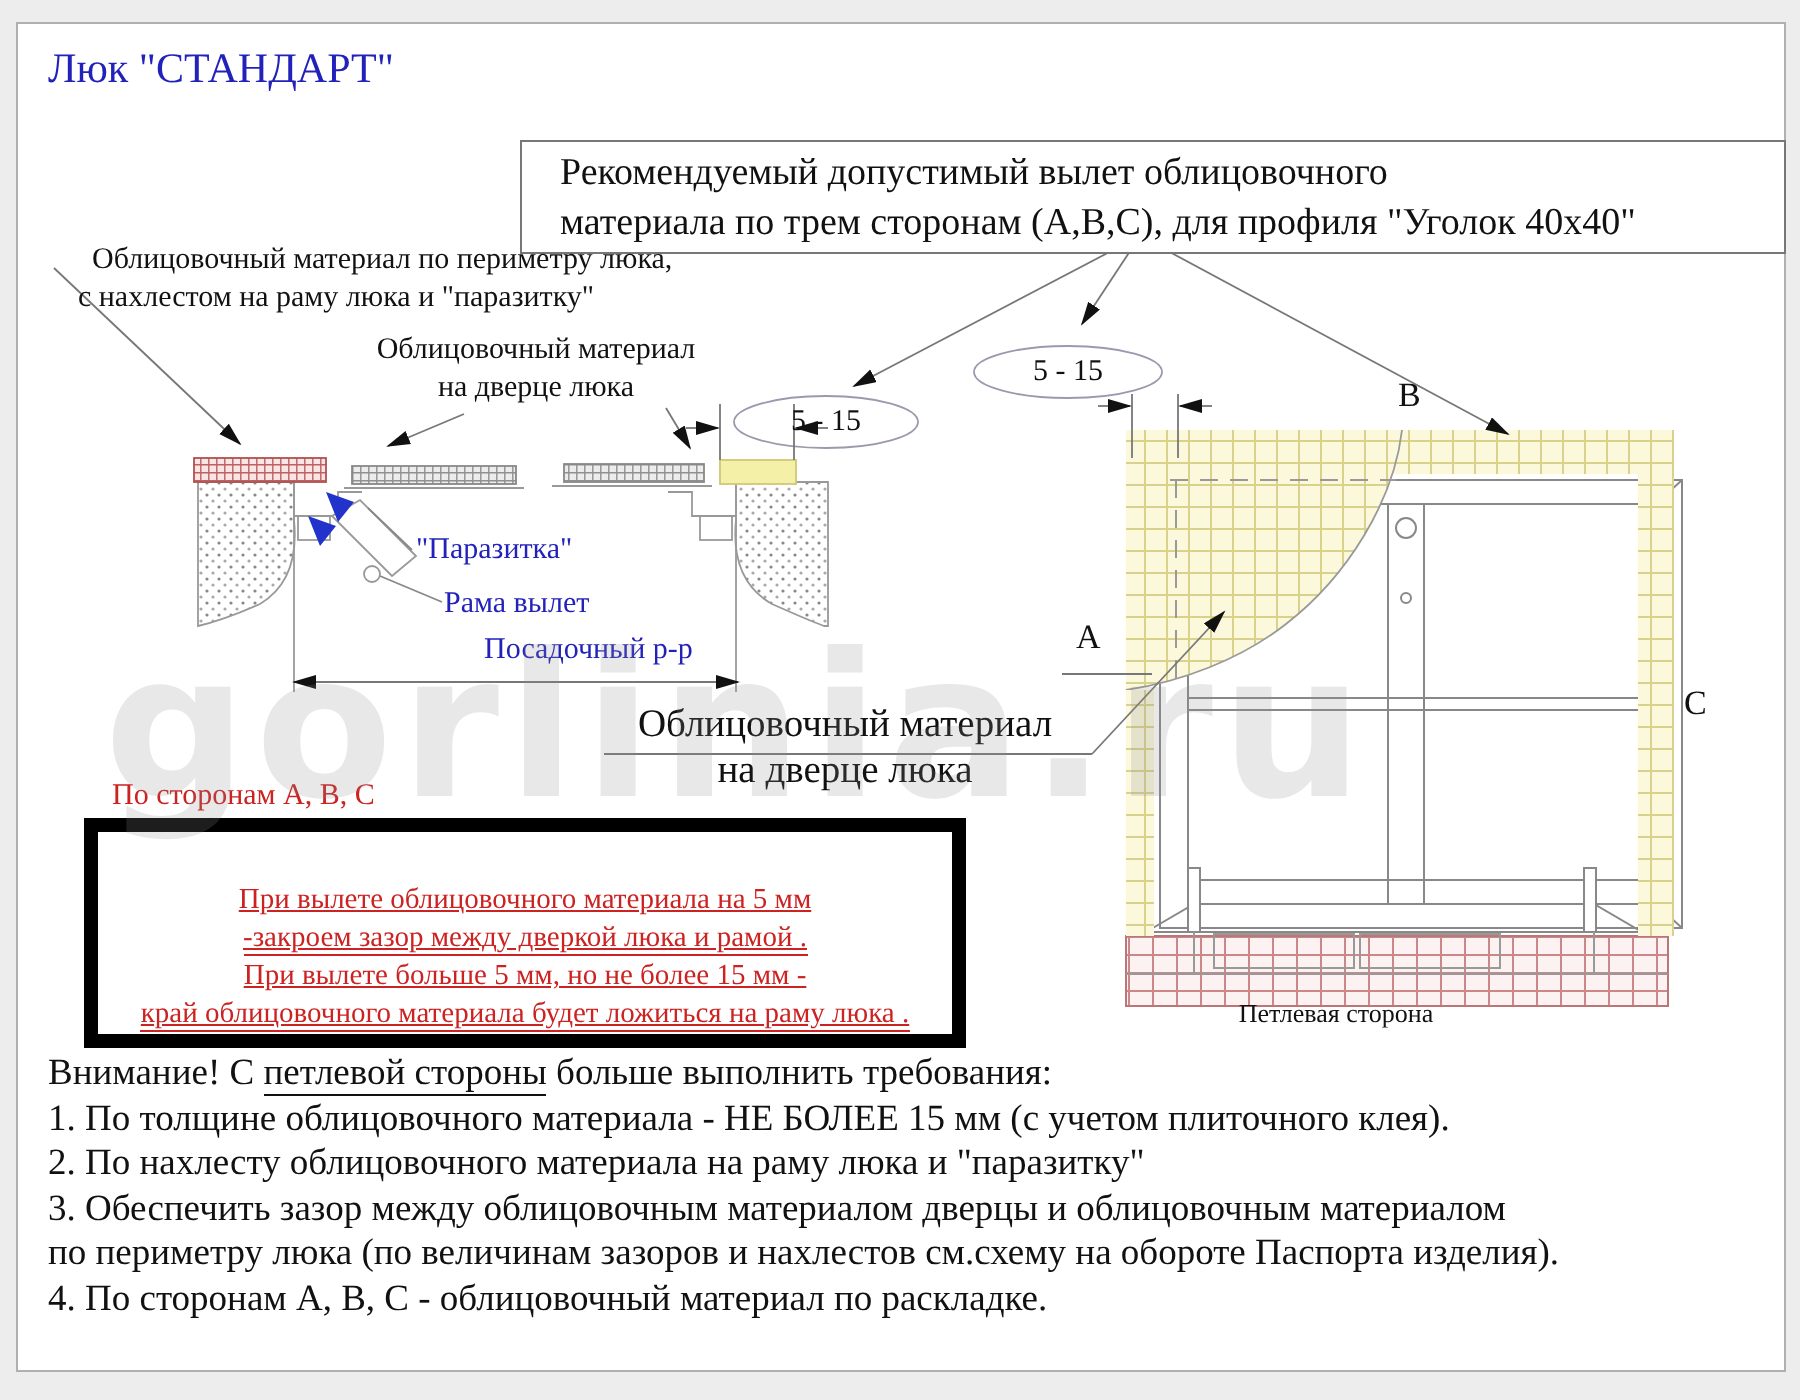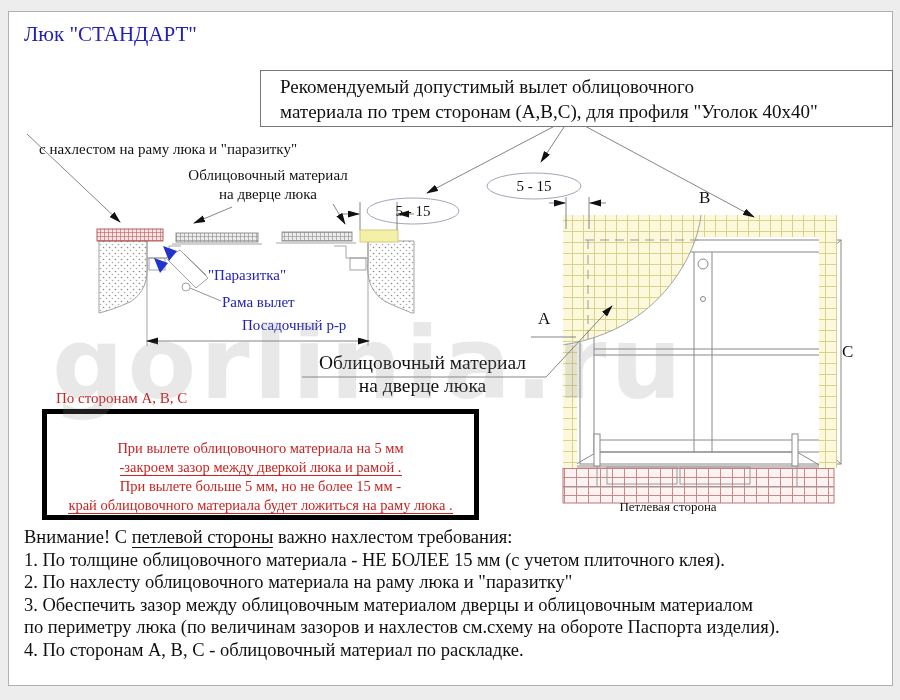--- a/index.html
+++ b/index.html
@@ -23,22 +23,22 @@
   .dim2{left:503px;top:178px;width:62px;font-size:15px;}
   .parazitka{left:208px;top:267px;font-size:15px;}
   .rama{left:222px;top:294px;font-size:15px;}
   .posad{left:206px;top:317px;font-size:15px;margin-left:36px;}
   .letterA{left:538px;top:309px;font-size:17px;}
   .letterB{left:699px;top:188px;font-size:17px;}
   .letterC{left:842px;top:342px;font-size:17px;}
   .bigdoor{left:295px;top:351px;width:255px;font-size:19.5px;line-height:23px;}
   .hinge{left:592px;top:499px;width:152px;font-size:13px;}
   .redhead{left:36px;top:390px;font-size:15px;margin-left:20px;}
-  .redbox{left:42px;top:409px;width:427px;height:76px;border:5px solid #000000;
-          font-size:14.5px;line-height:19px;padding-top:25px;}
+  .redbox{left:42px;top:409px;width:427px;height:76px;border:7px solid #000000;
+          font-size:14.5px;line-height:19px;padding-top:25px;text-decoration:underline;}
   .bottom{left:24px;top:526px;width:872px;font-size:18.5px;line-height:22.6px;}
   .watermark{left:52px;top:305px;font-size:100px;font-family:"DejaVu Sans",sans-serif;
              font-weight:bold;letter-spacing:4px;color:#909090;opacity:0.20;z-index:6;
              pointer-events:none;}
 </style>
 </head>
 <body>
 
 <div class="canvas">
   <div class="sheet"></div>
@@ -159,20 +159,21 @@
     </g>
   </svg>
 
   <div class="t title blue">Люк "СТАНДАРТ"</div>
 
   <div class="t topbox">
     <div>Рекомендуемый допустимый вылет облицовочного</div>
     <div>материала по трем сторонам (А,В,С), для профиля "Уголок 40х40"</div>
   </div>
 
+  <div class="t perim1">Облицовочный материал по периметру люка,</div>
   <div class="t perim2">с нахлестом на раму люка и "паразитку"</div>
 
   <div class="t doorsmall center">
     <div>Облицовочный материал</div>
     <div>на дверце люка</div>
   </div>
 
   <div class="t dim1 center">5 - 15</div>
   <div class="t dim2 center">5 - 15</div>
 
@@ -194,21 +195,21 @@
   <div class="t redhead red">По сторонам А, В, С</div>
 
   <div class="t redbox red center">
     <div>При вылете облицовочного материала  на 5 мм</div>
     <div><span class="u">-закроем зазор между дверкой люка и рамой .</span></div>
     <div>При вылете больше 5 мм, но не более 15 мм -</div>
     <div><span class="u">край облицовочного материала будет ложиться на раму люка .</span></div>
   </div>
 
   <div class="t bottom">
-    <div><span>Внимание! С </span><span class="u">петлевой стороны</span><span> важно нахлестом требования:</span></div>
+    <div><span>Внимание! С </span><span class="u">петлевой стороны</span><span> больше выполнить требования:</span></div>
     <div>1. По толщине облицовочного материала - НЕ БОЛЕЕ 15 мм (с учетом плиточного клея).</div>
     <div>2. По нахлесту облицовочного материала на раму люка и "паразитку"</div>
     <div>3. Обеспечить зазор между облицовочным материалом дверцы и облицовочным материалом</div>
     <div> по периметру люка (по величинам зазоров и нахлестов см.схему на обороте Паспорта изделия).</div>
     <div>4. По сторонам А, В, С - облицовочный материал по раскладке.</div>
   </div>
 
   <div class="t watermark">gorlinia.ru</div>
 </div>
 

